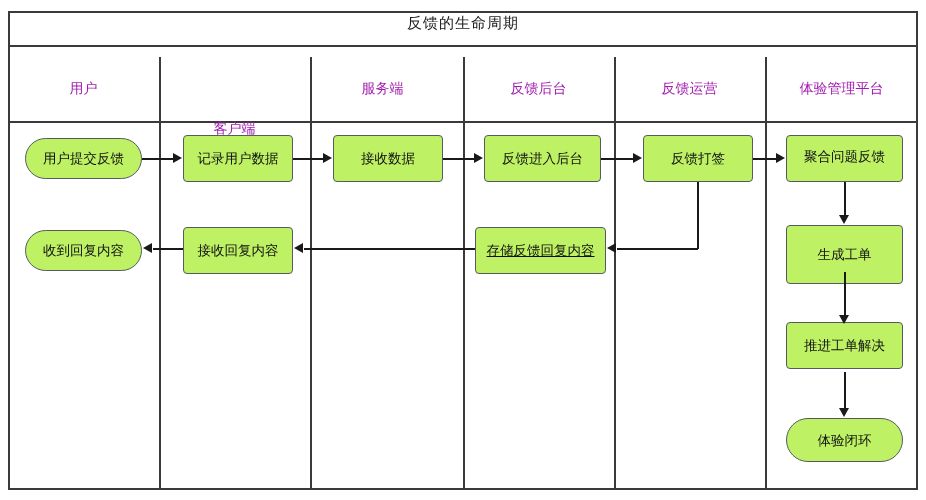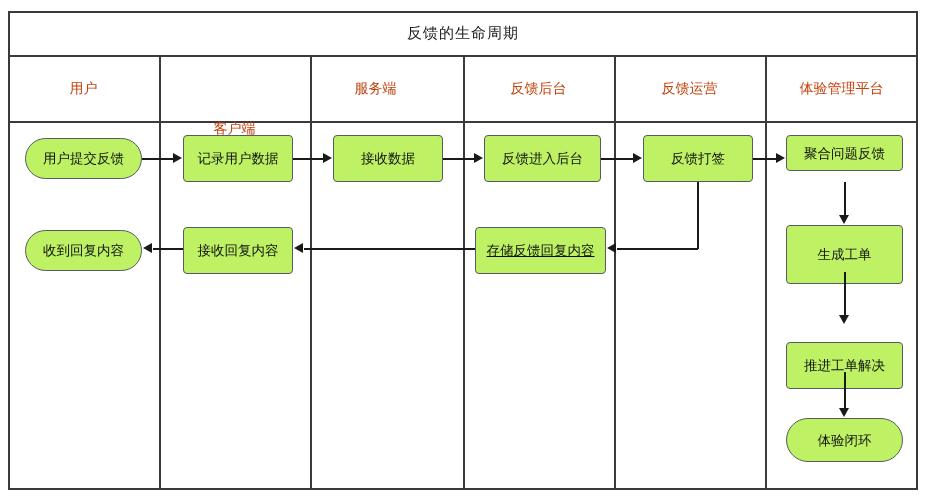--- a/index.html
+++ b/index.html
@@ -26,21 +26,21 @@
     top: 11px;
     width: 910px;
     height: 479px;
     border: 2px solid #3a3a3a;
     box-sizing: border-box;
     background: #ffffff;
   }
   .title-row {
     position: absolute;
     left: 8px;
-    top: 11px;
+    top: 1px;
     width: 910px;
     height: 46px;
     border-bottom: 2px solid #3a3a3a;
     box-sizing: border-box;
     display: flex;
     align-items: center;
     justify-content: center;
   }
   .title-text {
     font-size: 15px;
@@ -57,21 +57,21 @@
     box-sizing: border-box;
   }
   .lane-header {
     position: absolute;
     top: 0;
     height: 100%;
     display: flex;
     align-items: center;
     justify-content: center;
     font-size: 14px;
-    color: #c2410c;
+    color: #a21caf;
   }
   .lane-divider {
     position: absolute;
     top: 57px;
     width: 2px;
     height: 433px;
     background: #3a3a3a;
   }
 
   
@@ -128,21 +128,21 @@
 
   <div class="frame"></div>
 
   <div class="title-row">
     <span class="title-text">反馈的生命周期</span>
   </div>
 
   <div class="header-row">
     <div class="lane-header" style="left:0px;width:151px;">用户</div>
     <div class="lane-header" style="left:151px;width:151px;margin-top:40px;">客户端</div>
-    <div class="lane-header" style="left:307px;width:121px;border-radius:16px;">服务端</div>
+    <div class="lane-header" style="left:314px;width:121px;border-radius:16px;">服务端</div>
     <div class="lane-header" style="left:455px;width:151px;text-align:center;">反馈后台</div>
     <div class="lane-header" style="left:606px;width:151px;">反馈运营</div>
     <div class="lane-header" style="left:757px;width:153px;">体验管理平台</div>
   </div>
 
   <div class="lane-divider" style="left:159px;"></div>
   <div class="lane-divider" style="left:310px;"></div>
   <div class="lane-divider" style="left:463px;"></div>
   <div class="lane-divider" style="left:614px;"></div>
   <div class="lane-divider" style="left:765px;"></div>
@@ -150,31 +150,31 @@
   <div class="node stadium" style="left:25px;top:138px;width:117px;height:41px;">用户提交反馈</div>
 
   <div class="node rect" style="left:183px;top:135px;width:110px;height:47px;">记录用户数据</div>
 
   <div class="node rect" style="left:484px;top:135px;width:117px;height:47px;">反馈进入后台</div>
 
   <div class="node rect" style="left:333px;top:135px;width:110px;height:47px;">接收数据</div>
 
   <div class="node rect" style="left:643px;top:135px;width:110px;height:47px;">反馈打签</div>
 
-  <div class="node rect" style="left:786px;top:135px;width:117px;height:36px;">聚合问题反馈</div>
+  <div class="node rect" style="left:786px;top:135px;width:117px;height:47px;font-family:Liberation Mono, monospace;">聚合问题反馈</div>
 
   <div class="node stadium" style="left:25px;top:230px;width:117px;height:41px;">收到回复内容</div>
 
   <div class="node rect" style="left:183px;top:227px;width:110px;height:47px;text-align:right;">接收回复内容</div>
 
   <div class="node rect" style="left:475px;top:227px;width:131px;height:47px;text-decoration:underline;">存储反馈回复内容</div>
 
   <div class="node rect" style="left:786px;top:225px;width:117px;height:59px;">生成工单</div>
 
-  <div class="node rect" style="left:786px;top:342px;width:117px;height:47px;">推进工单解决</div>
+  <div class="node rect" style="left:786px;top:322px;width:117px;height:47px;">推进工单解决</div>
 
   <div class="node stadium" style="left:786px;top:418px;width:117px;height:44px;">体验闭环</div>
 
   <div class="hline" style="left:142px;top:158px;width:32px;"></div>
   <div class="arrow right" style="left:173px;top:153px;"></div>
 
   <div class="hline" style="left:293px;top:158px;width:31px;"></div>
   <div class="arrow right" style="left:323px;top:153px;"></div>
 
   <div class="hline" style="left:443px;top:158px;width:32px;"></div>

